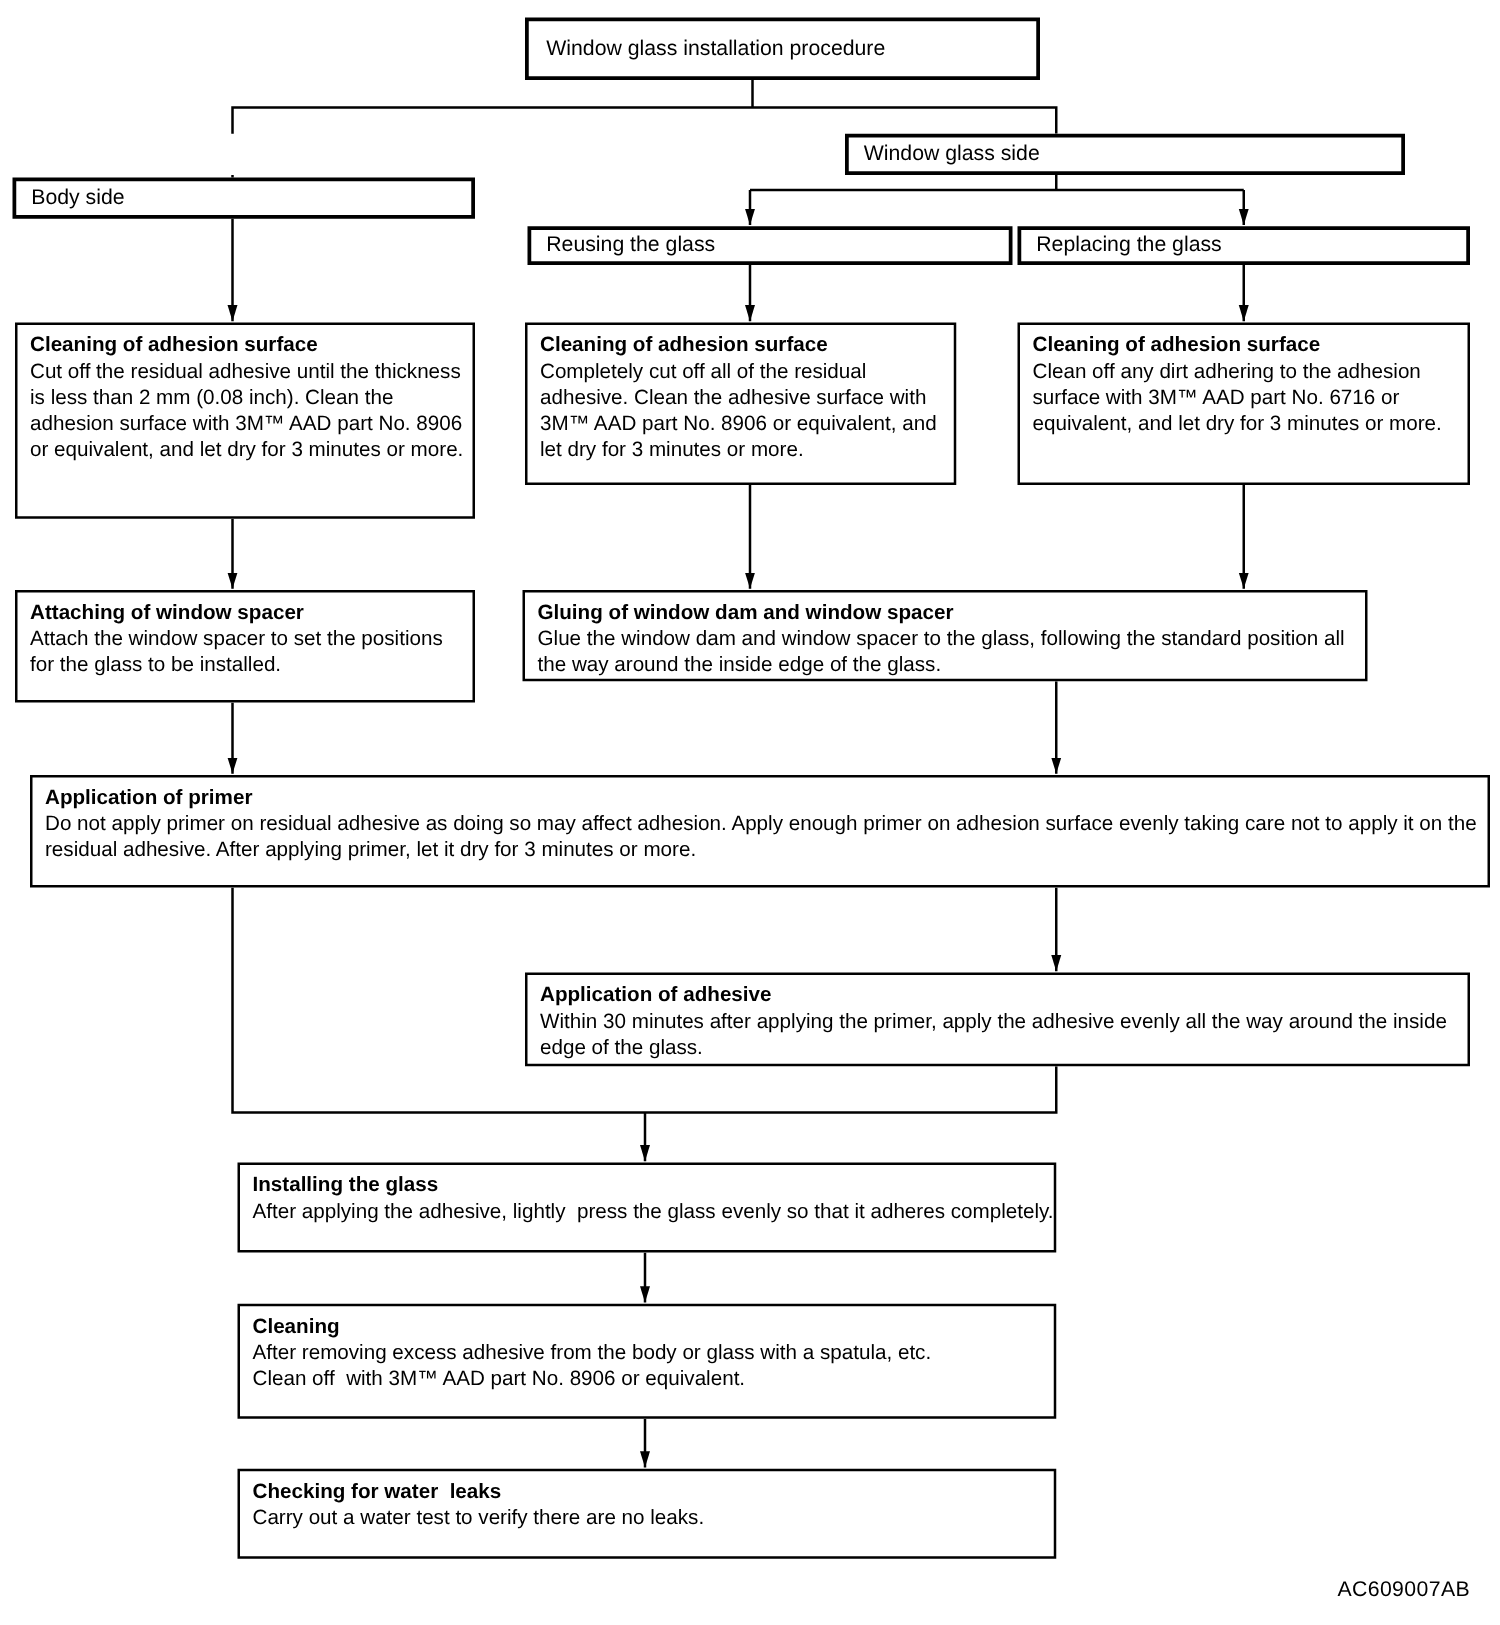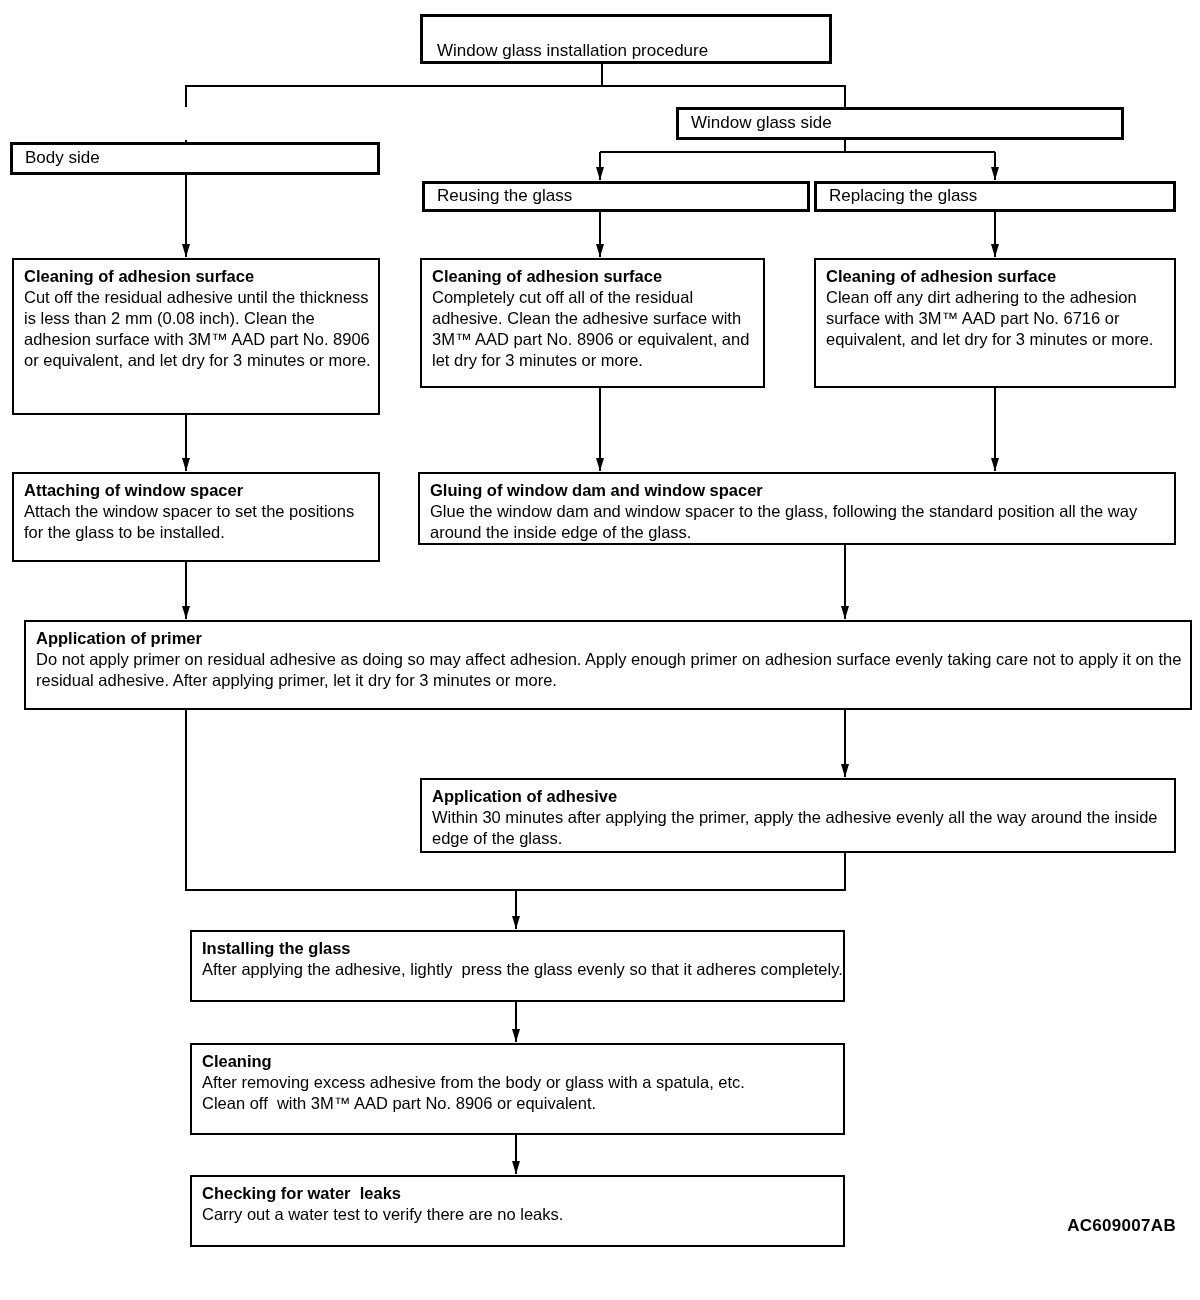--- a/index.html
+++ b/index.html
@@ -42,41 +42,41 @@
     font-size: 16.5px;
     line-height: 22px;
     white-space: pre-wrap;
   }
   .step-body {
     font-size: 16.5px;
     line-height: 21px;
     white-space: pre-wrap;
   }
   
-  #root-box            { left: 420px; top: 14px;   width: 412px; height: 50px; padding-left: 14px; align-items: flex-end; }
+  #root-box            { left: 420px; top: 14px;   width: 412px; height: 50px; padding-left: 14px; }
   #body-side-box       { left: 10px;  top: 107px;  width: 370px; height: 33px; margin-top: 35px; }
   #window-side-box     { left: 660px; top: 107px;  width: 448px; height: 33px; margin-left: 16px; }
   #reusing-box         { left: 422px; top: 181px;  width: 388px; height: 31px; }
   #replacing-box       { left: 814px; top: 181px;  width: 362px; height: 31px; }
   #cleaning-body-box   { left: 12px;  top: 258px;  width: 368px; height: 157px; }
   #cleaning-reuse-box  { left: 420px; top: 258px;  width: 345px; height: 130px; }
   #cleaning-replace-box{ left: 814px; top: 258px;  width: 362px; height: 130px; }
   #attaching-box       { left: 12px;  top: 472px;  width: 368px; height: 90px; }
-  #gluing-box          { left: 418px; top: 472px;  width: 758px; height: 73px; }
+  #gluing-box          { left: 418px; top: 472px;  width: 676px; height: 73px; }
   #primer-box          { left: 8px;   top: 620px;  width: 1168px; height: 90px; margin-left: 16px; }
   #adhesive-box        { left: 420px; top: 778px;  width: 756px; height: 75px; }
   #installing-box      { left: 190px; top: 930px;  width: 655px; height: 72px; }
   #cleaning-final-box  { left: 190px; top: 1043px; width: 655px; height: 92px; }
   #water-check-box     { left: 190px; top: 1175px; width: 655px; height: 72px; }
   #figure-code {
     position: absolute;
     right: 24px;
-    top: 1216px;
+    top: 1262px;
     font-size: 17px;
-    font-weight: bold;
+    font-weight: normal;
     letter-spacing: 0.3px;
   }
 </style>
 </head>
 <body>
 
 <div id="canvas">
 
   <svg id="connectors" viewBox="0 0 1200 1300" xmlns="http://www.w3.org/2000/svg">
     <defs>

